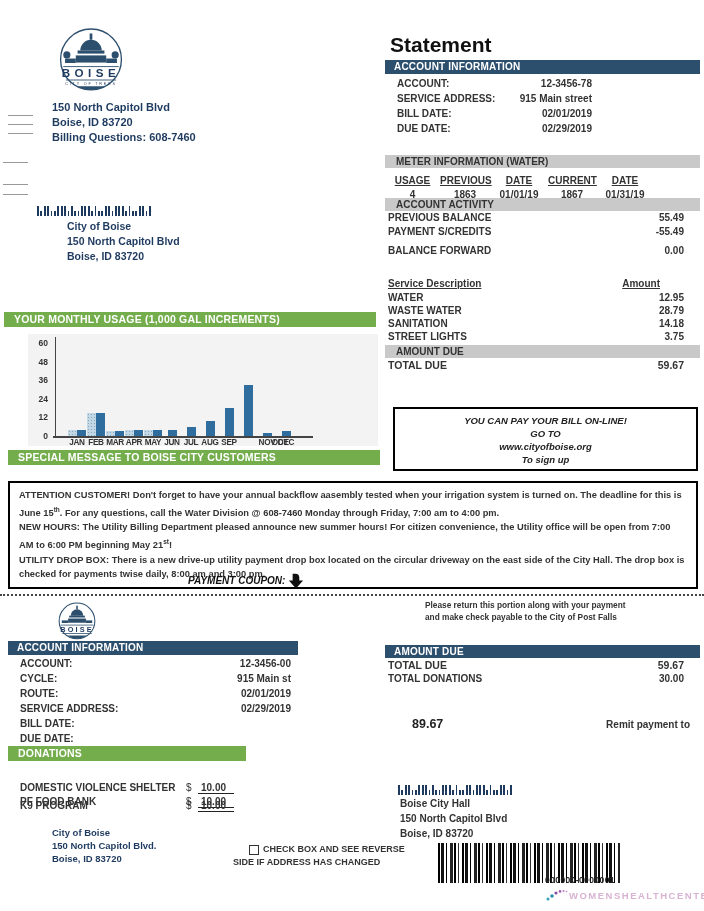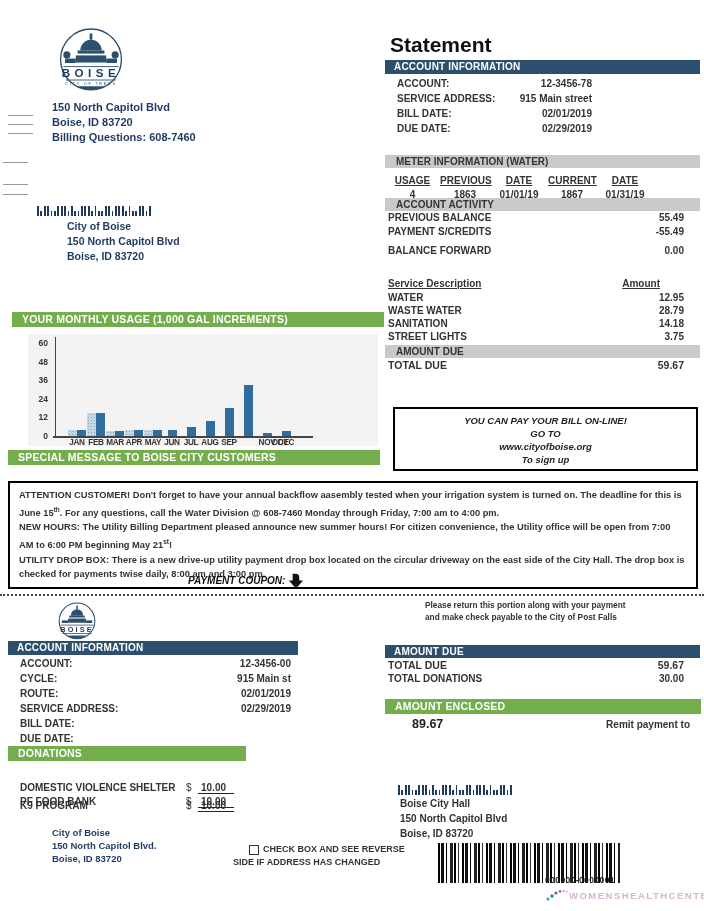--- a/index.html
+++ b/index.html
@@ -200,21 +200,21 @@
     <span class="valr">59.67</span>
     </div>
 
   <div class="abs paybox" style="left:393px;top:407px;width:301px;height:55px;">
     <div>YOU CAN PAY YOUR BILL ON-LINE!</div>
     <div>GO TO</div>
     <div>www.cityofboise.org</div>
     <div>To sign up</div>
   </div>
 
-  <div class="abs green-bar" style="left:12px;top:312px;width:362px;height:15px;">YOUR MONTHLY USAGE (1,000 GAL INCREMENTS)</div>
+  <div class="abs green-bar" style="left:4px;top:312px;width:362px;height:15px;">YOUR MONTHLY USAGE (1,000 GAL INCREMENTS)</div>
 
   <div class="abs panel" style="left:28px;top:334px;width:350px;height:112px;">
     <div id="usage-plot" style="position:absolute;left:0;top:0;width:350px;height:112px;">
       <div class="axis" style="left:27px;top:3px;width:1px;height:100px;"></div>
       <div class="axis" style="left:25px;top:102px;width:260px;height:1.5px;"></div>
     <div class="ytick" style="top: 97px;">0</div>
         <div class="ytick" style="top: 78.46px;">12</div>
         <div class="ytick" style="top: 59.92px;">24</div>
         <div class="ytick" style="top: 41.38px;">36</div>
         <div class="ytick" style="top: 22.84px;">48</div>
@@ -339,21 +339,20 @@
   <div class="abs navy-bar" style="left:385px;top:645px;width:306px;height:13px;">AMOUNT DUE</div>
   <div class="kv" style="left:385px;top:659px;font-size:10.5px;">
     <span class="lbl" style="left:3px;">TOTAL DUE</span>
     <span class="valr">59.67</span>
     </div>
   <div class="kv" style="left:385px;top:673px;">
     <span class="lbl" style="left:3px;">TOTAL DONATIONS</span>
     <span class="valr">30.00</span>
     </div>
 
-  <div class="abs green-bar" style="left:385px;top:699px;width:306px;height:15px;">AMOUNT ENCLOSED</div>
   <div class="abs b" style="left:412px;top:717px;font-size:12.5px;color:#222;">89.67</div>
   <div class="abs b" style="right:14px;top:719px;font-size:10px;">Remit payment to</div>
 
   <div class="abs postal" style="left:398px;top:784px;">
       <span style="height: 10px;"></span>
       <span style="height: 5px;"></span>
       <span style="height: 10px;"></span>
       <span style="height: 10px;"></span>
       <span style="height: 5px;"></span>
       <span style="height: 5px;"></span>

